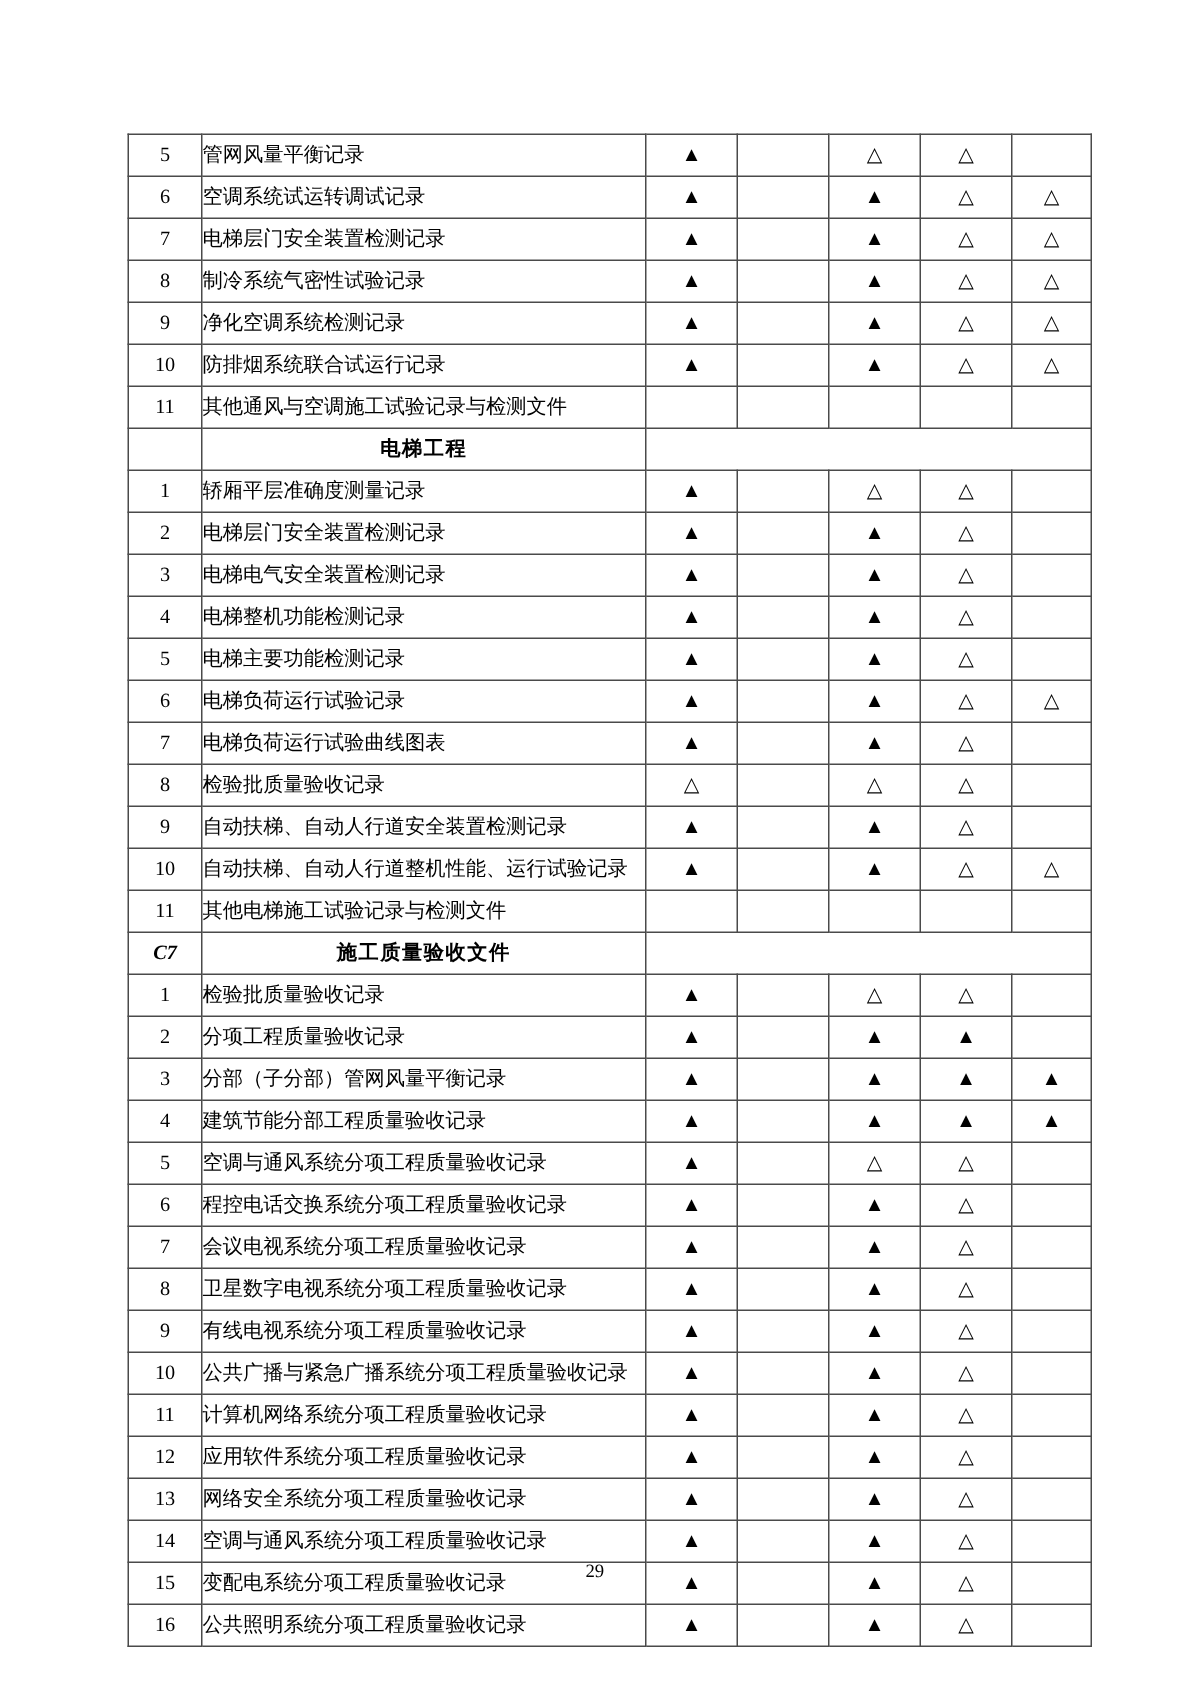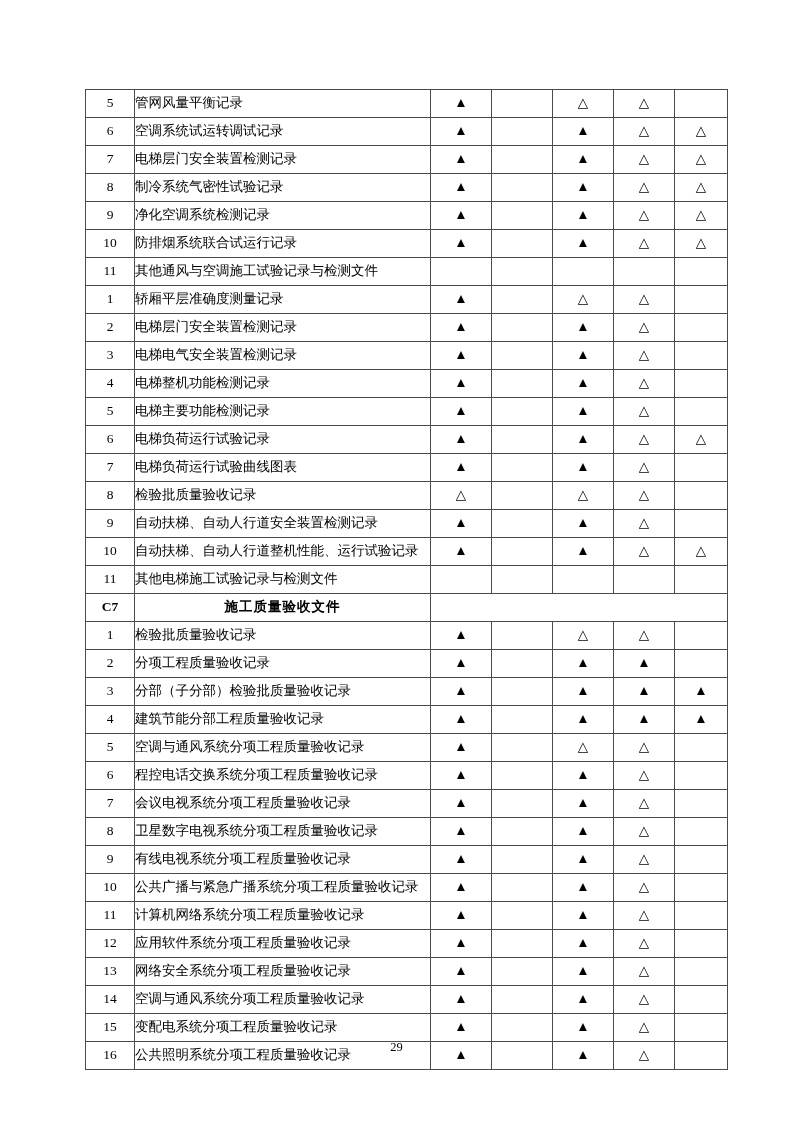--- a/index.html
+++ b/index.html
@@ -60,20 +60,21 @@
     width: 52px;
   }
   tr.section-row td.c-title {
     text-align: center;
     font-weight: bold;
     letter-spacing: 1px;
     font-size: 13.5px;
   }
   tr.section-row td.c-idx {
     font-weight: bold;
+    font-style: italic;
   }
   tr.tall td {
     height: 53px;
   }
   td.c-name.two-line {
     line-height: 1.75;
     padding-top: 1px;
   }
   .mk {
     display: inline-block;
@@ -151,20 +152,25 @@
         </tr>
         <tr>
           <td class="c-idx">11</td>
           <td class="c-name">其他通风与空调施工试验记录与检测文件</td>
           <td class="c-mark"><span class="mk"></span></td>
           <td class="c-mark"><span class="mk"></span></td>
           <td class="c-mark"><span class="mk"></span></td>
           <td class="c-mark"><span class="mk"></span></td>
           <td class="c-mark last"><span class="mk"></span></td>
         </tr>
+        <tr class="section-row">
+          <td class="c-idx"></td>
+          <td class="c-name c-title">电梯工程</td>
+          <td colspan="5" class="c-mark"></td>
+        </tr>
         <tr>
           <td class="c-idx">1</td>
           <td class="c-name">轿厢平层准确度测量记录</td>
           <td class="c-mark"><span class="mk">▲</span></td>
           <td class="c-mark"><span class="mk"></span></td>
           <td class="c-mark"><span class="mk">△</span></td>
           <td class="c-mark"><span class="mk">△</span></td>
           <td class="c-mark last"><span class="mk"></span></td>
         </tr>
         <tr>
@@ -275,21 +281,21 @@
           <td class="c-idx">2</td>
           <td class="c-name">分项工程质量验收记录</td>
           <td class="c-mark"><span class="mk">▲</span></td>
           <td class="c-mark"><span class="mk"></span></td>
           <td class="c-mark"><span class="mk">▲</span></td>
           <td class="c-mark"><span class="mk">▲</span></td>
           <td class="c-mark last"><span class="mk"></span></td>
         </tr>
         <tr>
           <td class="c-idx">3</td>
-          <td class="c-name">分部（子分部）检验批质量验收记录</td>
+          <td class="c-name">分部（子分部）管网风量平衡记录</td>
           <td class="c-mark"><span class="mk">▲</span></td>
           <td class="c-mark"><span class="mk"></span></td>
           <td class="c-mark"><span class="mk">▲</span></td>
           <td class="c-mark"><span class="mk">▲</span></td>
           <td class="c-mark last"><span class="mk">▲</span></td>
         </tr>
         <tr>
           <td class="c-idx">4</td>
           <td class="c-name">建筑节能分部工程质量验收记录</td>
           <td class="c-mark"><span class="mk">▲</span></td>

